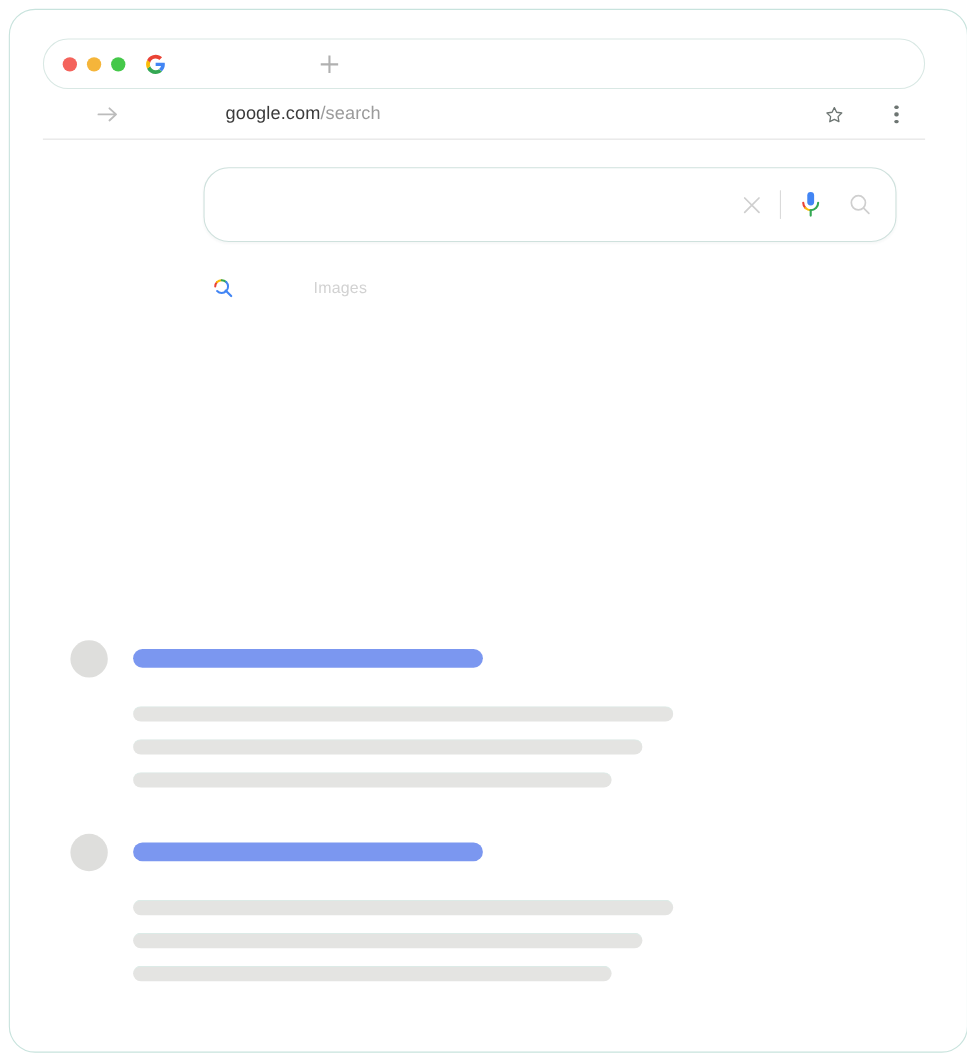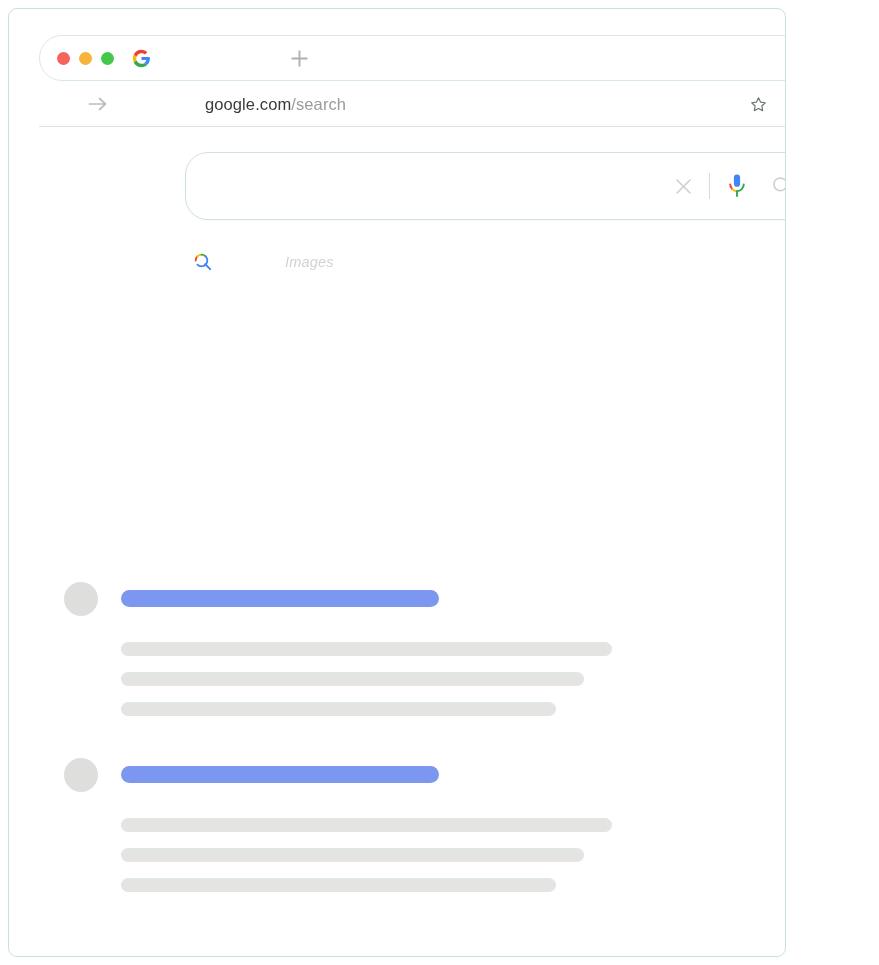--- a/index.html
+++ b/index.html
@@ -15,25 +15,25 @@
     -webkit-font-smoothing: antialiased;
     overflow: hidden;
     position: relative;
   }
 
   
   .app-frame {
     position: absolute;
     left: 8px;
     top: 8px;
-    width: 778px;
+    width: 872px;
     height: 949px;
     box-sizing: border-box;
     border: 1.4px solid #c8e3dd;
-    border-radius: 9px;
+    border-radius: 24px;
     background: #ffffff;
     overflow: hidden;
   }
 
   
   .browser-chrome {
     position: absolute;
     left: 30px;
     top: 26px;
     width: 802px;
@@ -232,21 +232,20 @@
     left: 176px;
     top: 236px;
     height: 34px;
     display: flex;
     align-items: center;
   }
   .tab-item {
     display: flex;
     align-items: center;
     cursor: pointer;
-    font-style: italic;
   }
   .tab-all-icon {
     width: 20px;
     height: 20px;
     display: block;
     margin-left: 8px;
   }
   .tab-images-label {
     margin-left: 72px;
     font-size: 14.5px;

